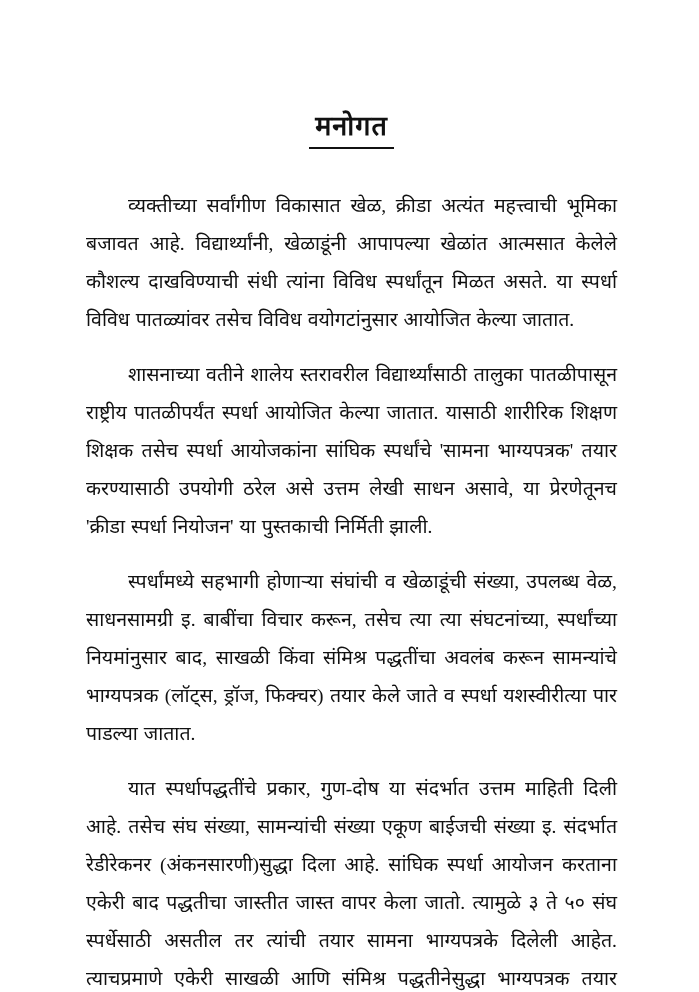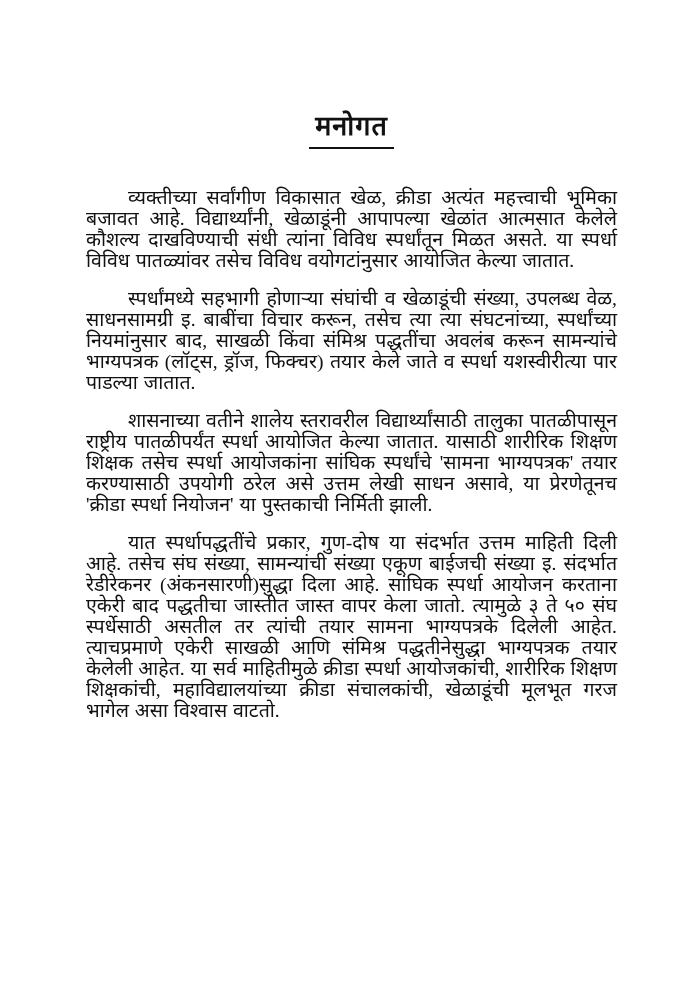--- a/index.html
+++ b/index.html
@@ -27,36 +27,36 @@
   .title {
     display: inline-block;
     font-size: 27px;
     font-weight: bold;
     letter-spacing: 1px;
     border-bottom: 2px solid #111111;
     padding: 0 6px 4px 6px;
   }
   .para {
     font-size: 19.5px;
-    line-height: 21px;
+    line-height: 38px;
     text-align: justify;
     text-indent: 42px;
     margin: 0 0 17px 0;
     word-spacing: 1px;
   }
 </style>
 </head>
 <body>
 
 <div class="page">
   <div class="title-wrap">
     <span class="title">मनोगत</span>
   </div>
 
   <p class="para">व्यक्तीच्या सर्वांगीण विकासात खेळ, क्रीडा अत्यंत महत्त्वाची भूमिका बजावत आहे. विद्यार्थ्यांनी, खेळाडूंनी आपापल्या खेळांत आत्मसात केलेले कौशल्य दाखविण्याची संधी त्यांना विविध स्पर्धांतून मिळत असते. या स्पर्धा विविध पातळ्यांवर तसेच विविध वयोगटांनुसार आयोजित केल्या जातात.</p>
 
+  <p class="para">शासनाच्या वतीने शालेय स्तरावरील विद्यार्थ्यांसाठी तालुका पातळीपासून राष्ट्रीय पातळीपर्यंत स्पर्धा आयोजित केल्या जातात. यासाठी शारीरिक शिक्षण शिक्षक तसेच स्पर्धा आयोजकांना सांघिक स्पर्धांचे 'सामना भाग्यपत्रक' तयार करण्यासाठी उपयोगी ठरेल असे उत्तम लेखी साधन असावे, या प्रेरणेतूनच 'क्रीडा स्पर्धा नियोजन' या पुस्तकाची निर्मिती झाली.</p>
+
   <p class="para">स्पर्धांमध्ये सहभागी होणाऱ्या संघांची व खेळाडूंची संख्या, उपलब्ध वेळ, साधनसामग्री इ. बाबींचा विचार करून, तसेच त्या त्या संघटनांच्या, स्पर्धांच्या नियमांनुसार बाद, साखळी किंवा संमिश्र पद्धतींचा अवलंब करून सामन्यांचे भाग्यपत्रक (लॉट्स, ड्रॉज, फिक्चर) तयार केले जाते व स्पर्धा यशस्वीरीत्या पार पाडल्या जातात.</p>
-
-  <p class="para">शासनाच्या वतीने शालेय स्तरावरील विद्यार्थ्यांसाठी तालुका पातळीपासून राष्ट्रीय पातळीपर्यंत स्पर्धा आयोजित केल्या जातात. यासाठी शारीरिक शिक्षण शिक्षक तसेच स्पर्धा आयोजकांना सांघिक स्पर्धांचे 'सामना भाग्यपत्रक' तयार करण्यासाठी उपयोगी ठरेल असे उत्तम लेखी साधन असावे, या प्रेरणेतूनच 'क्रीडा स्पर्धा नियोजन' या पुस्तकाची निर्मिती झाली.</p>
 
   <p class="para">यात स्पर्धापद्धतींचे प्रकार, गुण-दोष या संदर्भात उत्तम माहिती दिली आहे. तसेच संघ संख्या, सामन्यांची संख्या एकूण बाईजची संख्या इ. संदर्भात रेडीरेकनर (अंकनसारणी)सुद्धा दिला आहे. सांघिक स्पर्धा आयोजन करताना एकेरी बाद पद्धतीचा जास्तीत जास्त वापर केला जातो. त्यामुळे ३ ते ५० संघ स्पर्धेसाठी असतील तर त्यांची तयार सामना भाग्यपत्रके दिलेली आहेत. त्याचप्रमाणे एकेरी साखळी आणि संमिश्र पद्धतीनेसुद्धा भाग्यपत्रक तयार केलेली आहेत. या सर्व माहितीमुळे क्रीडा स्पर्धा आयोजकांची, शारीरिक शिक्षण शिक्षकांची, महाविद्यालयांच्या क्रीडा संचालकांची, खेळाडूंची मूलभूत गरज भागेल असा विश्वास वाटतो.</p>
 
 </div>
 
 </body></html>

